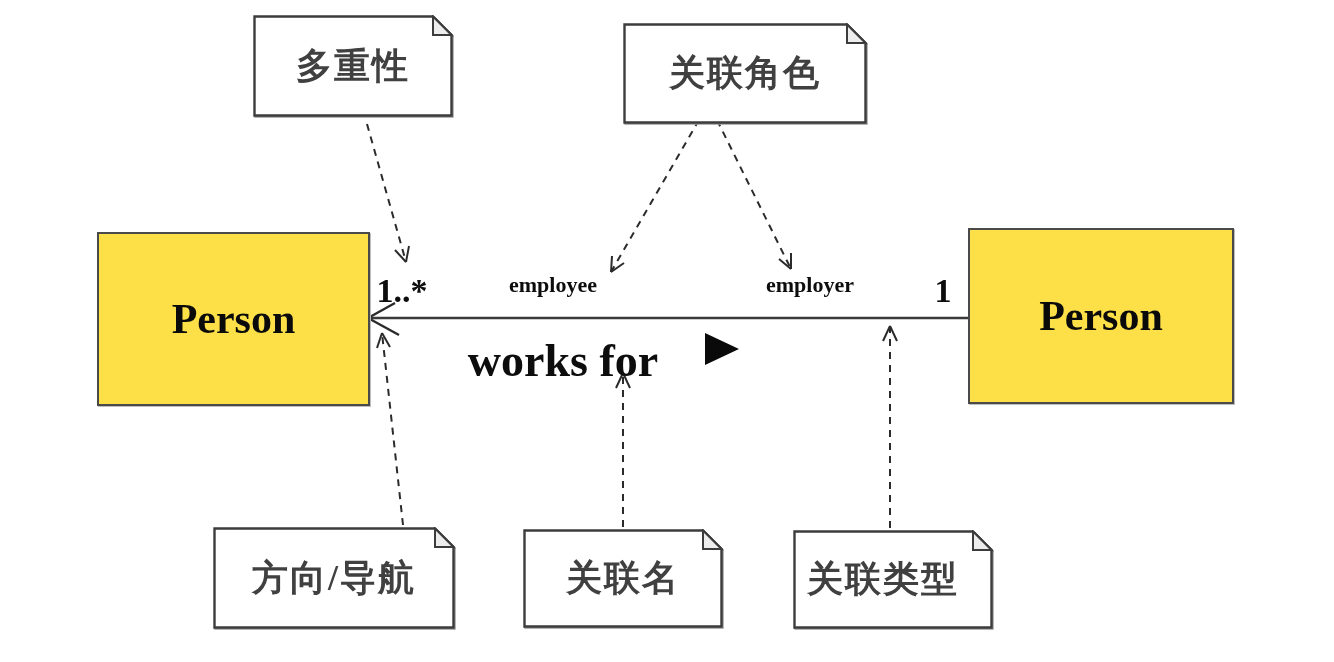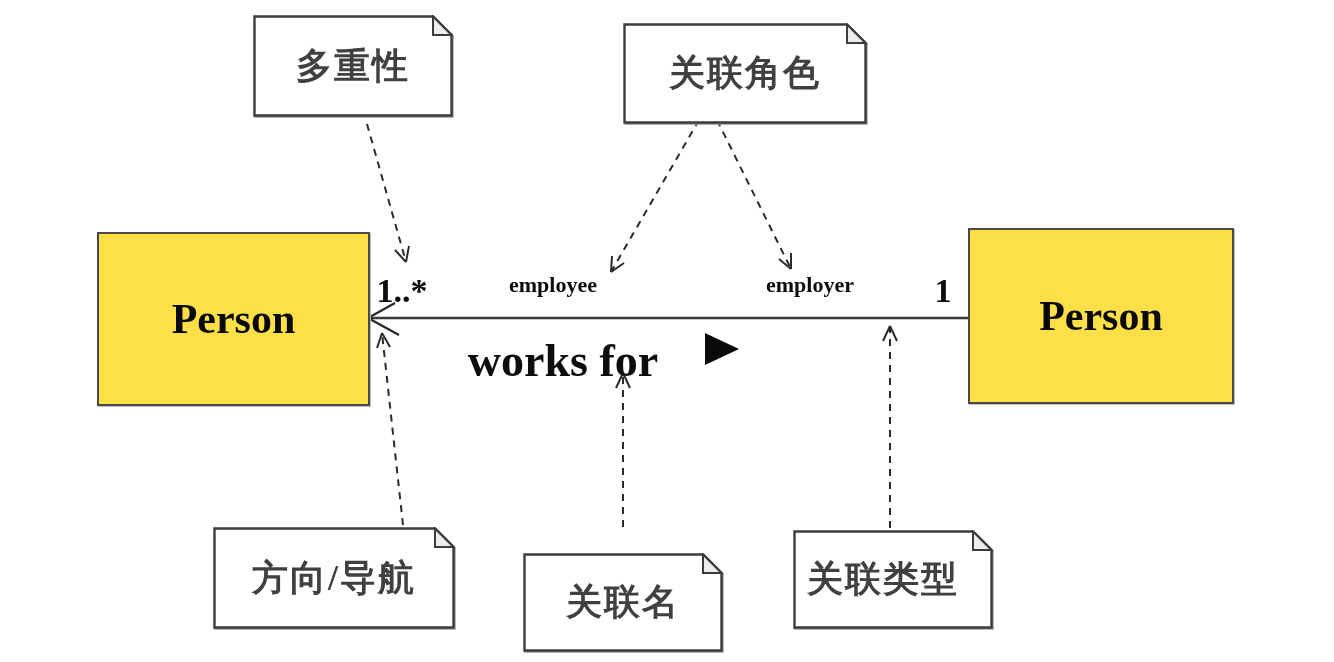--- a/index.html
+++ b/index.html
@@ -110,21 +110,21 @@
   </div>
 
   <div class="note" style="left:213px;top:527px;width:242px;height:102px;">
     <svg width="242" height="102" viewBox="0 0 242 102">
       <polygon points="1.5,1.5 222,1.5 240.5,20 240.5,100.5 1.5,100.5" fill="#ffffff" stroke="#3c3c3c" stroke-width="2.4"></polygon>
       <polygon points="222,1.5 222,20 240.5,20" fill="#ededed" stroke="#3c3c3c" stroke-width="2"></polygon>
     </svg>
     <span class="note-text">方向/导航</span>
   </div>
 
-  <div class="note" style="left:523px;top:529px;width:200px;height:99px;margin-top:24px;">
+  <div class="note" style="left:523px;top:529px;width:200px;height:99px;">
     <svg width="200" height="99" viewBox="0 0 200 99">
       <polygon points="1.5,1.5 180,1.5 198.5,20 198.5,97.5 1.5,97.5" fill="#ffffff" stroke="#3c3c3c" stroke-width="2.4"></polygon>
       <polygon points="180,1.5 180,20 198.5,20" fill="#ededed" stroke="#3c3c3c" stroke-width="2"></polygon>
     </svg>
     <span class="note-text">关联名</span>
   </div>
 
   <div class="note" style="left:793px;top:530px;width:180px;height:99px;justify-content:center;">
     <svg width="200" height="99" viewBox="0 0 200 99">
       <polygon points="1.5,1.5 180,1.5 198.5,20 198.5,97.5 1.5,97.5" fill="#ffffff" stroke="#3c3c3c" stroke-width="2.4"></polygon>

